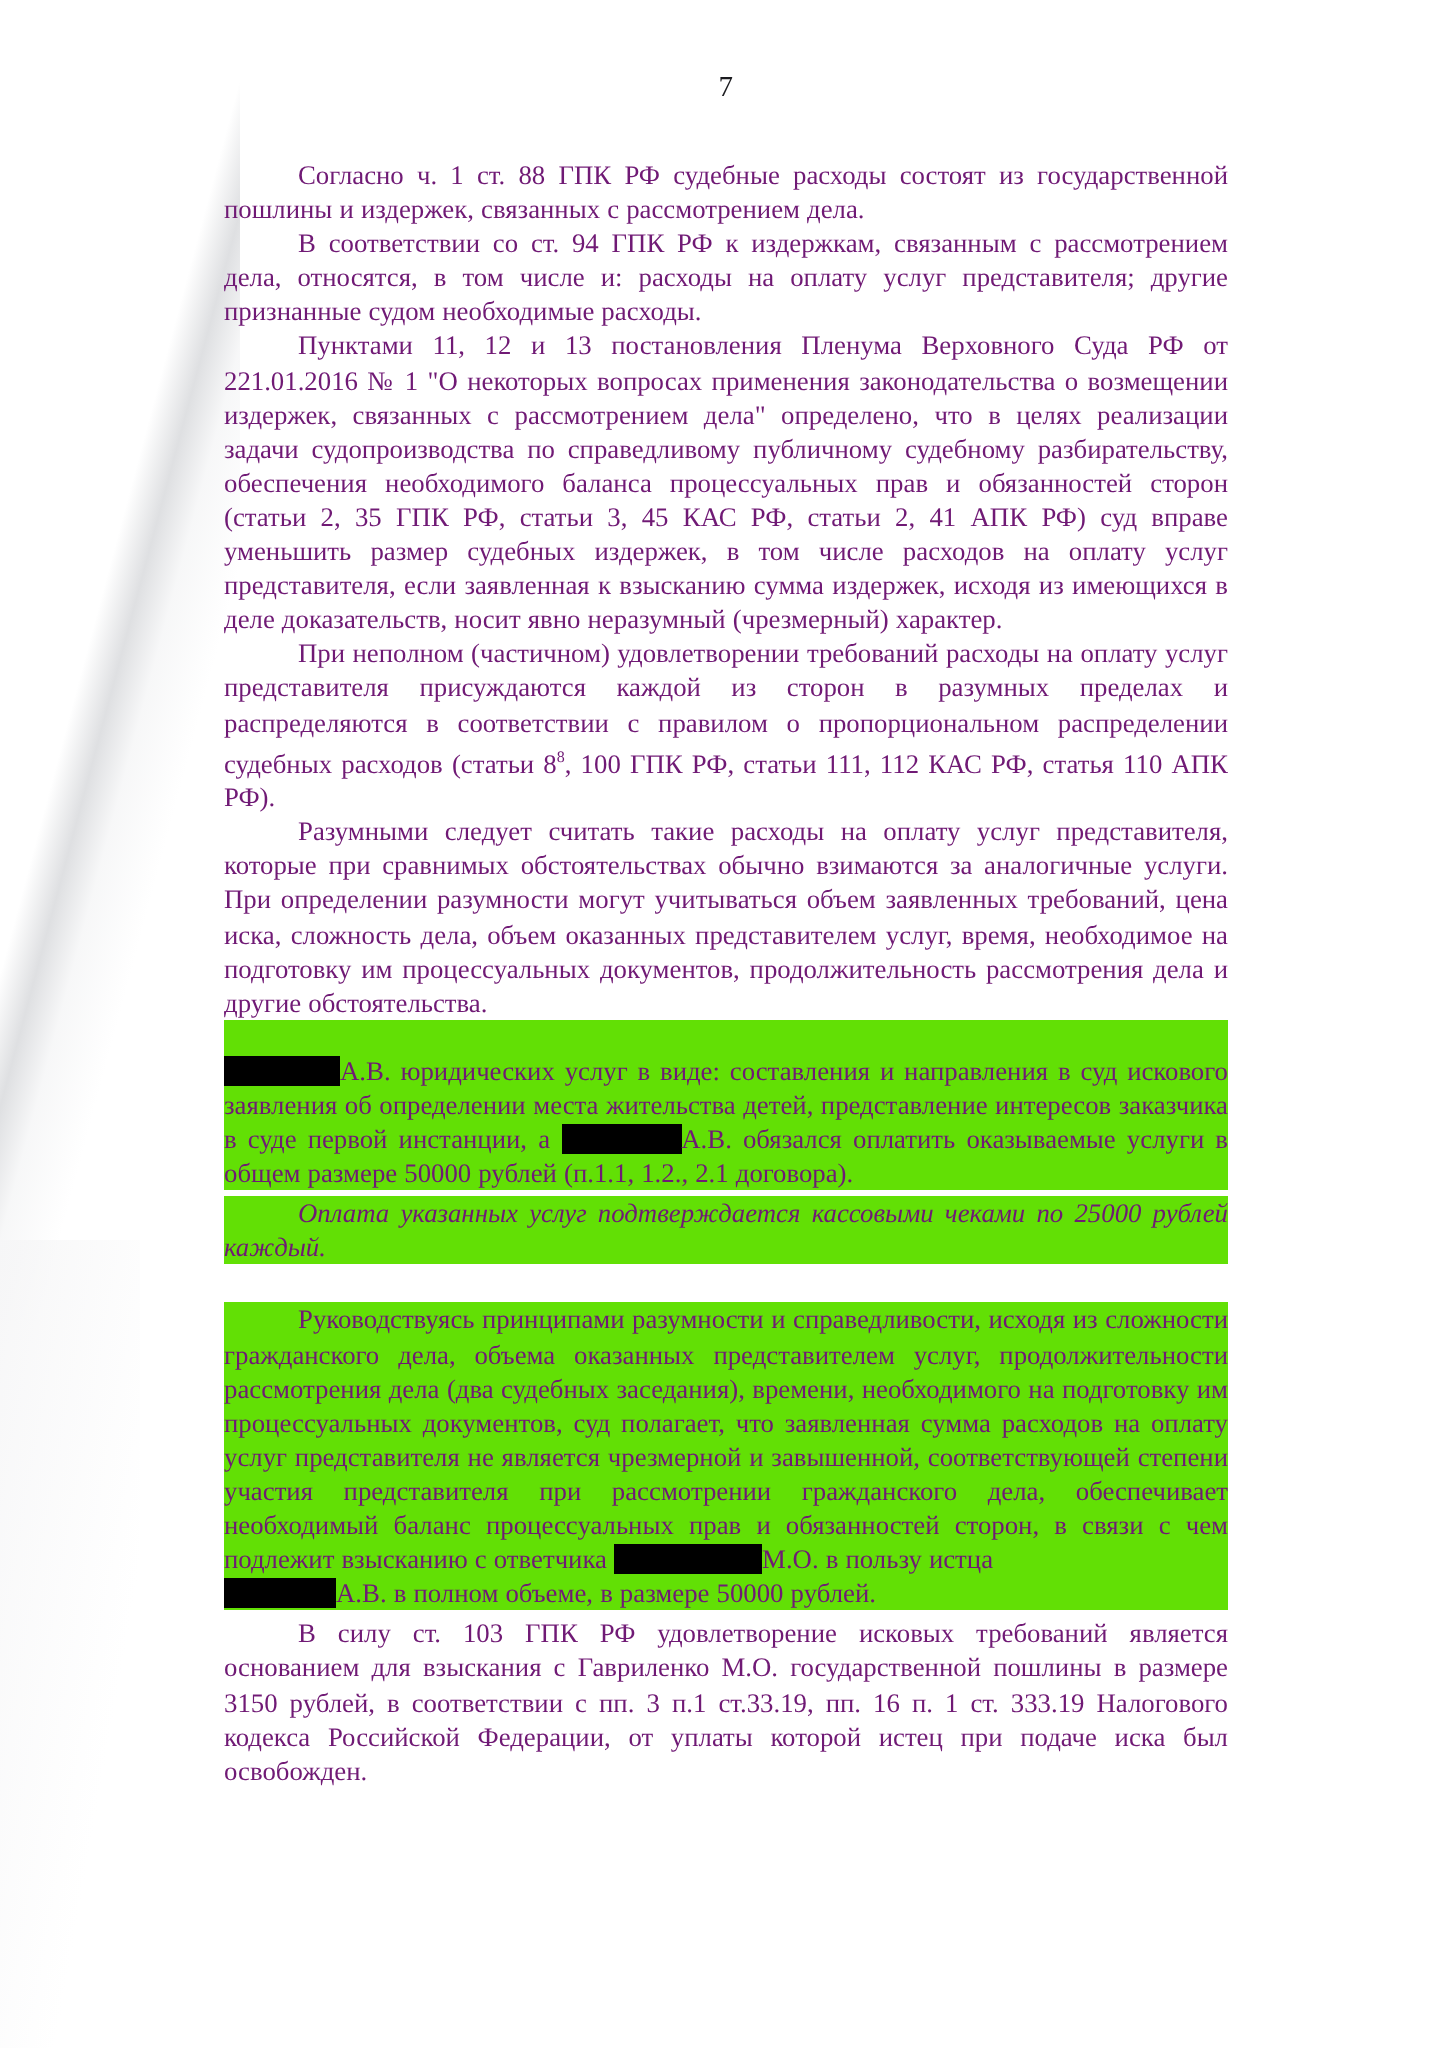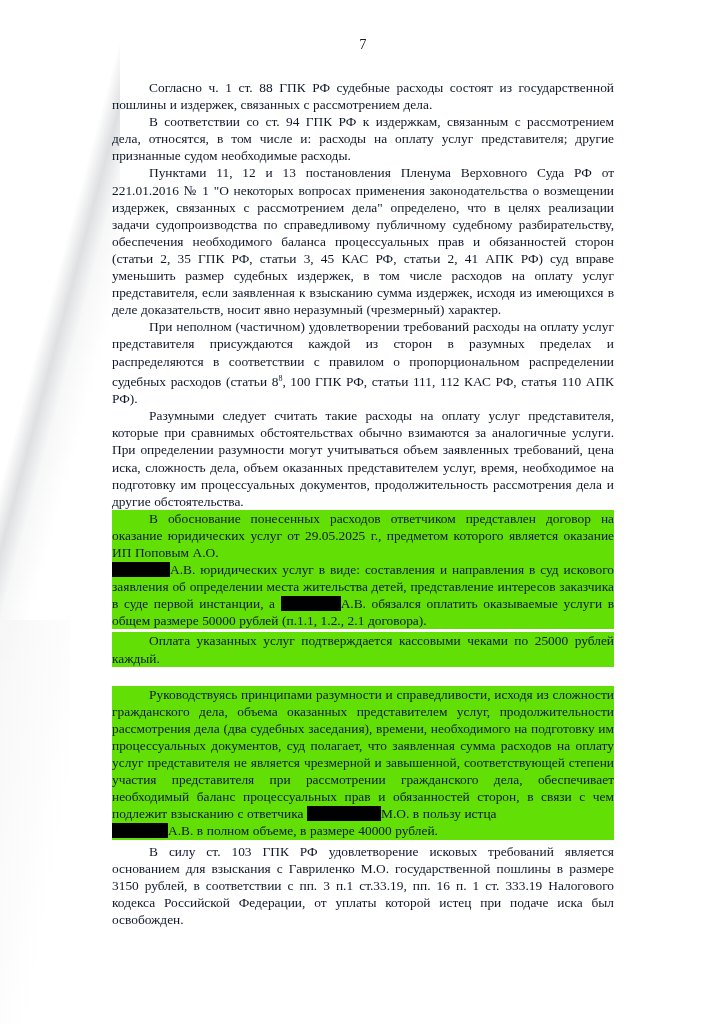--- a/index.html
+++ b/index.html
@@ -49,21 +49,21 @@
     text-align: center;
     font-size: 14.5px;
     color: #1b1b1f;
     margin-bottom: 26px;
     letter-spacing: 0.3px;
   }
   p.para {
     margin: 0;
     font-size: 13.4px;
     line-height: 17.1px;
-    color: #0f172a;
+    color: #701a75;
     text-align: justify;
     text-indent: 37px;
     text-justify: inter-word;
     word-spacing: 0.2px;
   }
   .gap-sm { height: 3px; }
   p.hl-para {
     background-color: #62e005;
   }
   
@@ -96,35 +96,35 @@
 
     <p class="para">Согласно ч. 1 ст. 88 ГПК РФ судебные расходы состоят из государственной пошлины и издержек, связанных с рассмотрением дела.</p>
     <p class="para">В соответствии со ст. 94 ГПК РФ к издержкам, связанным с рассмотрением дела, относятся, в том числе и: расходы на оплату услуг представителя; другие признанные судом необходимые расходы.</p>
     <p class="para">Пунктами 11, 12 и 13 постановления Пленума Верховного Суда РФ от 221.01.2016 № 1 "О некоторых вопросах применения законодательства о возмещении издержек, связанных с рассмотрением дела" определено, что в целях реализации задачи судопроизводства по справедливому публичному судебному разбирательству, обеспечения необходимого баланса процессуальных прав и обязанностей сторон (статьи 2, 35 ГПК РФ, статьи 3, 45 КАС РФ, статьи 2, 41 АПК РФ) суд вправе уменьшить размер судебных издержек, в том числе расходов на оплату услуг представителя, если заявленная к взысканию сумма издержек, исходя из имеющихся в деле доказательств, носит явно неразумный (чрезмерный) характер.</p>
 
     <p class="para"><span>При неполном (частичном) удовлетворении требований расходы на оплату услуг представителя присуждаются каждой из сторон в разумных пределах и распределяются в соответствии с правилом о пропорциональном распределении судебных расходов (статьи 8</span><sup style="font-size:8px;">8</sup><span>, 100 ГПК РФ, статьи 111, 112 КАС РФ, статья 110 АПК РФ).</span></p>
 
     <p class="para">Разумными следует считать такие расходы на оплату услуг представителя, которые при сравнимых обстоятельствах обычно взимаются за аналогичные услуги. При определении разумности могут учитываться объем заявленных требований, цена иска, сложность дела, объем оказанных представителем услуг, время, необходимое на подготовку им процессуальных документов, продолжительность рассмотрения дела и другие обстоятельства.</p>
 
     <div class="hl-block" style="margin-top:0px;">
-      <p class="para"><span>В обоснование понесенных расходов ответчиком представлен договор на оказание юридических услуг от 29.05.2025 г., предметом которого является оказание ИП Поповым А.О.</span>
+      <p class="para">
         <br><span class="rd tall" style="width:58px;"></span><span>А.В. юридических услуг в виде: составления и направления в суд искового заявления об определении места жительства детей, представление интересов заказчика в суде первой инстанции, а</span>
         <span class="rd tall" style="width:60px;"></span><span>А.В. обязался оплатить оказываемые услуги в общем размере 50000 рублей (п.1.1, 1.2., 2.1 договора).</span></p>
     </div>
 
     <div class="gap-sm"></div>
 
-    <p class="para hl-para" style="text-indent:37px;">Оплата указанных услуг подтверждается кассовыми чеками по 25000 рублей каждый.</p>
+    <p class="para hl-para" style="text-indent:37px;font-style:italic;">Оплата указанных услуг подтверждается кассовыми чеками по 25000 рублей каждый.</p>
 
     <div class="gap-sm"></div>
 
     <div class="hl-block">
       <p class="para"><span>Руководствуясь принципами разумности и справедливости, исходя из сложности гражданского дела, объема оказанных представителем услуг, продолжительности рассмотрения дела (два судебных заседания), времени, необходимого на подготовку им процессуальных документов, суд полагает, что заявленная сумма расходов на оплату услуг представителя не является чрезмерной и завышенной, соответствующей степени участия представителя при рассмотрении гражданского дела, обеспечивает необходимый баланс процессуальных прав и обязанностей сторон, в связи с чем подлежит взысканию с ответчика</span>
         <span class="rd tall" style="width:74px;"></span><span>М.О. в пользу истца</span>
-        <br><span class="rd tall" style="width:56px;"></span><span>А.В. в полном объеме, в размере 40000 рублей.</span></p>
+        <br><span class="rd tall" style="width:56px;"></span><span>А.В. в полном объеме, в размере 50000 рублей.</span></p>
     </div>
 
     <div class="gap-sm"></div>
 
     <p class="para">В силу ст. 103 ГПК РФ удовлетворение исковых требований является основанием для взыскания с Гавриленко М.О. государственной пошлины в размере 3150 рублей, в соответствии с пп. 3 п.1 ст.33.19, пп. 16 п. 1 ст. 333.19 Налогового кодекса Российской Федерации, от уплаты которой истец при подаче иска был освобожден.</p>
 
   </div>
 </div>
 
 </body></html>

